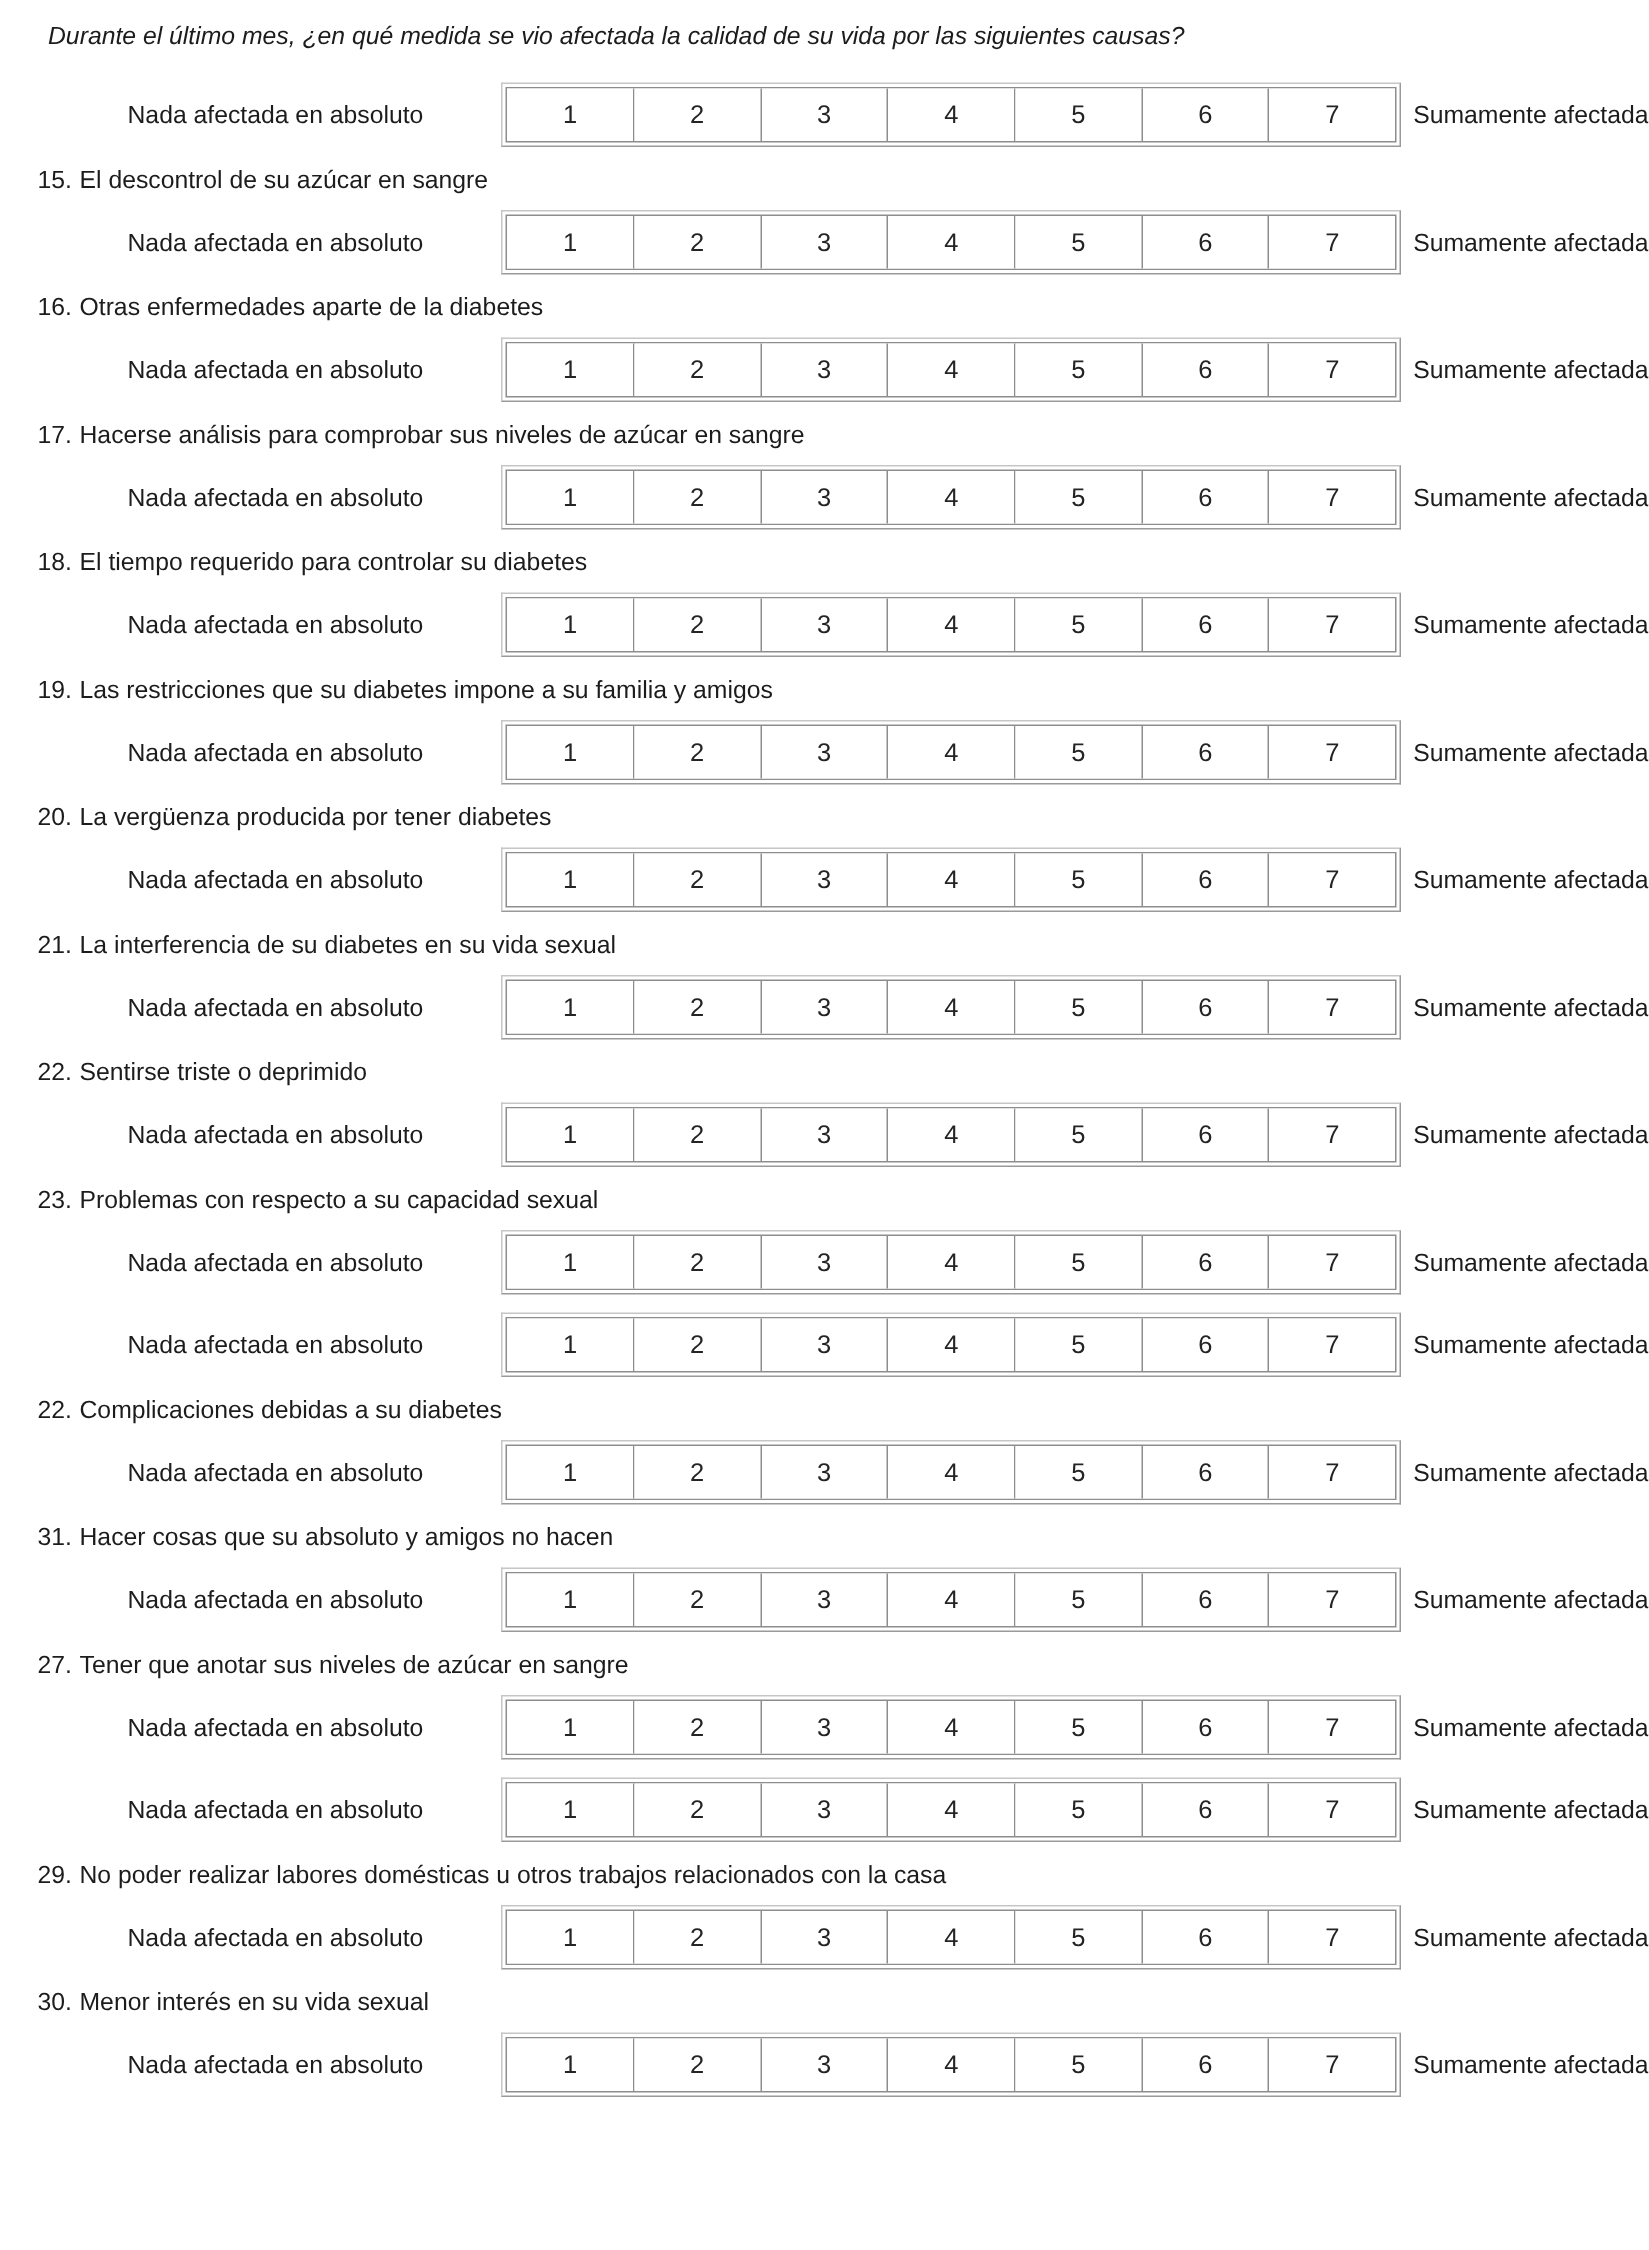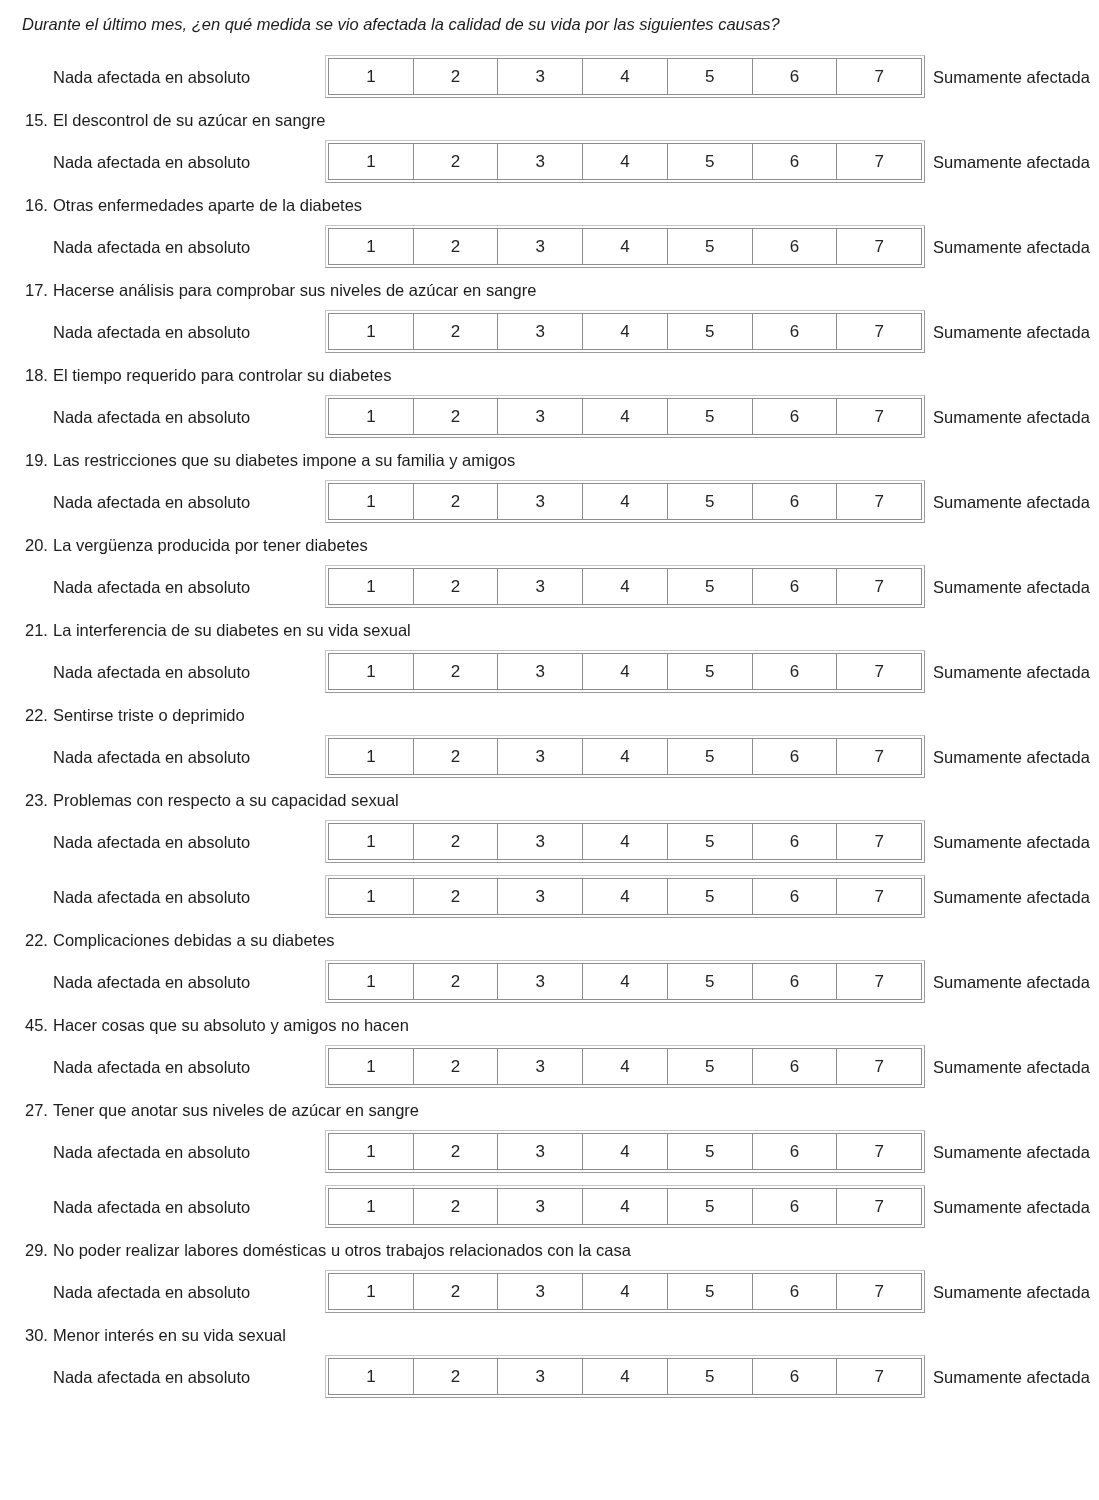--- a/index.html
+++ b/index.html
@@ -12,21 +12,21 @@
     overflow: hidden;
     font-family: "Liberation Sans", sans-serif;
     color: #1c1c1c;
   }
   .page { padding-top: 14px; }
 
   .instructions {
     font-style: italic;
     font-size: 16.5px;
     line-height: 20px;
-    margin: 0 0 21px 22px;
+    margin: 0 0 21px 32px;
   }
 
   .item .q-line {
     font-size: 16.5px;
     line-height: 20px;
     margin: 0 0 10px 25px;
     white-space: nowrap;
   }
   .q-num { display: inline-block; min-width: 28px; }
 
@@ -34,21 +34,21 @@
     display: flex;
     align-items: center;
     height: 43px;
     margin: 0 0 12px 53px;
   }
   .anchor-label {
     font-size: 16.5px;
     line-height: 20px;
     white-space: nowrap;
   }
-  .left-label  { width: 272px; }
+  .left-label  { width: 272px; margin-left: 32px; }
   .right-label { margin-left: 8px; }
 
   .scale {
     width: 600px;
     height: 43px;
     border: 1px solid #c6c6c6;
     border-right-color: #9a9a9a;
     border-bottom-color: #9a9a9a;
     background: #ffffff;
     padding: 2px;
@@ -300,21 +300,21 @@
               <div class="cell">5</div>
               <div class="cell">6</div>
               <div class="cell">7</div>
             </div>
       </div>
       <span class="anchor-label right-label">Sumamente afectada</span>
     </div>
   </div>
 
   <div class="item">
-    <p class="q-line"><span class="q-num">45.</span><span>Hacer cosas que su absoluto y amigos no hacen</span></p>
+    <p class="q-line"><span class="q-num">31.</span><span>Hacer cosas que su absoluto y amigos no hacen</span></p>
     <div class="rating-row">
       <span class="anchor-label left-label">Nada afectada en absoluto</span>
       <div class="scale">
         <div class="cells">
               <div class="cell">1</div>
               <div class="cell">2</div>
               <div class="cell">3</div>
               <div class="cell">4</div>
               <div class="cell">5</div>
               <div class="cell">6</div>

